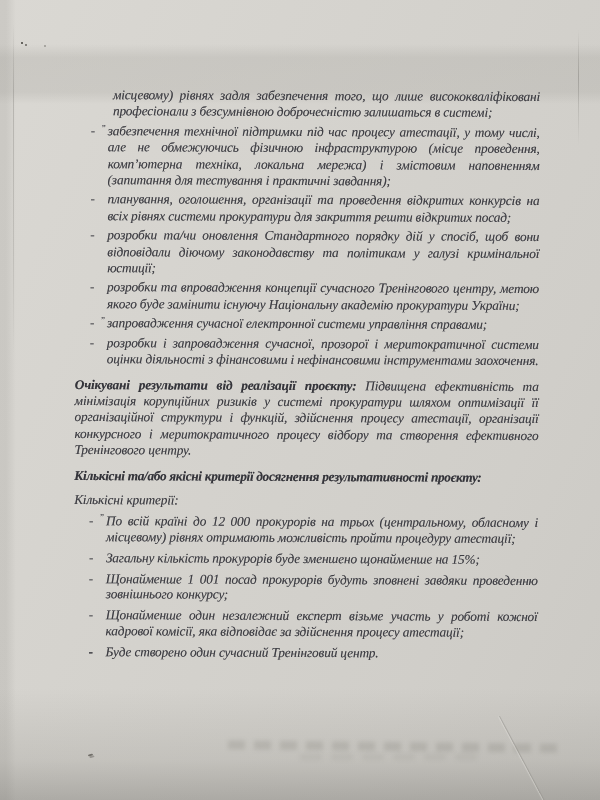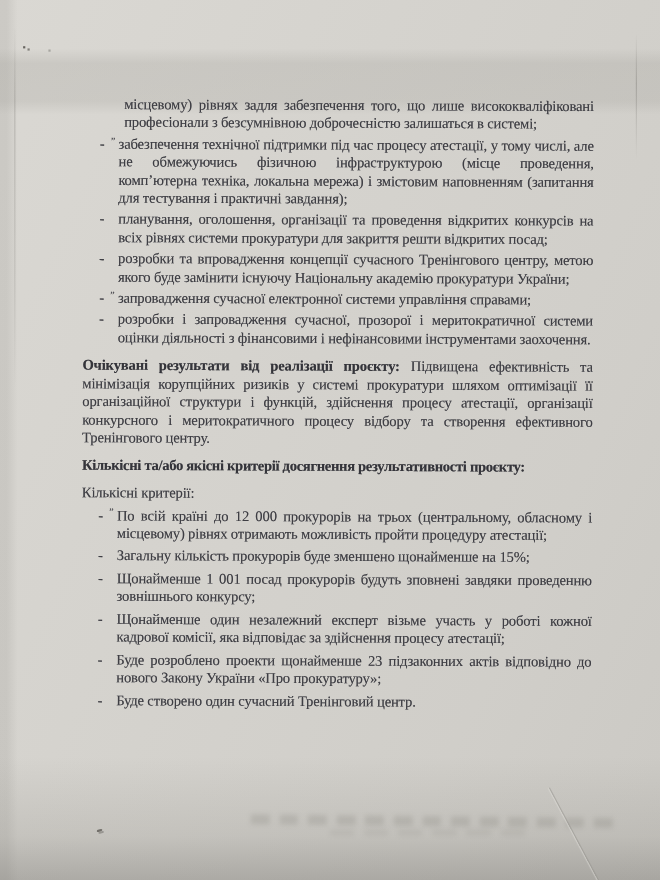--- a/index.html
+++ b/index.html
@@ -4,20 +4,21 @@
 <style>
   html,body{margin:0;padding:0;background:#b9b7b2;}
   .page{
     position:relative;width:600px;height:800px;overflow:hidden;
     font-family:"Liberation Serif",serif;
     background:
       linear-gradient(180deg, rgba(160,158,152,0) 86%, rgba(150,148,142,.25) 95%, rgba(125,123,118,.45) 100%),
       linear-gradient(180deg, rgba(168,166,160,0) 5.5%, rgba(168,166,160,.30) 7.2%, rgba(168,166,160,.28) 11.5%, rgba(168,166,160,0) 13%),
       linear-gradient(90deg, rgba(140,138,133,.18) 0 6px, rgba(140,138,133,0) 16px),
       linear-gradient(115deg,#dad8d3 0%,#d4d2cd 45%,#d0cec9 75%,#cbc9c4 100%);
+    font-style: italic;
   }
   .doc{
     position:absolute;left:76px;top:87px;width:464px;
     font-size:13.3px;line-height:16.4px;letter-spacing:-0.15px;
     color:#3e3e44;text-align:justify;
     transform:rotate(0.25deg);transform-origin:top left;
     text-shadow:0 0 .5px rgba(62,62,68,.55);
   }
   .cont{margin-left:37px;}
   .item{position:relative;padding-left:32px;margin-top:3px;}
@@ -61,21 +62,21 @@
     <div class="cont">місцевому) рівнях задля забезпечення того, що лише висококваліфіковані професіонали з безсумнівною доброчесністю залишаться в системі;</div>
 
     <div>
       <div class="item">
         <span class="dash">-</span><span class="qmark">”</span><span>забезпечення технічної підтримки під час процесу атестації, у тому числі, але не обмежуючись фізичною інфраструктурою (місце проведення, комп’ютерна техніка, локальна мережа) і змістовим наповненням (запитання для тестування і практичні завдання);</span>
       </div>
       <div class="item">
         <span class="dash">-</span><span class="qmark"></span><span>планування, оголошення, організації та проведення відкритих конкурсів на всіх рівнях системи прокуратури для закриття решти відкритих посад;</span>
       </div>
       <div class="item">
-        <span class="dash">-</span><span class="qmark"></span>
+        <span class="dash">-</span><span class="qmark"></span><span>розробки та/чи оновлення Стандартного порядку дій у спосіб, щоб вони відповідали діючому законодавству та політикам у галузі кримінальної юстиції;</span>
       </div>
       <div class="item">
         <span class="dash">-</span><span class="qmark"></span><span>розробки та впровадження концепції сучасного Тренінгового центру, метою якого буде замінити існуючу Національну академію прокуратури України;</span>
       </div>
       <div class="item">
         <span class="dash">-</span><span class="qmark">”</span><span>запровадження сучасної електронної системи управління справами;</span>
       </div>
       <div class="item">
         <span class="dash">-</span><span class="qmark"></span><span>розробки і запровадження сучасної, прозорої і меритократичної системи оцінки діяльності з фінансовими і нефінансовими інструментами заохочення.</span>
       </div>
@@ -98,21 +99,21 @@
         <div class="item">
           <span class="dash">-</span><span class="qmark"></span><span>Загальну кількість прокурорів буде зменшено щонайменше на 15%;</span>
         </div>
         <div class="item">
           <span class="dash">-</span><span class="qmark"></span><span>Щонайменше 1 001 посад прокурорів будуть зповнені завдяки проведенню зовнішнього конкурсу;</span>
         </div>
         <div class="item">
           <span class="dash">-</span><span class="qmark"></span><span>Щонайменше один незалежний експерт візьме участь у роботі кожної кадрової комісії, яка відповідає за здійснення процесу атестації;</span>
         </div>
         <div class="item">
-          <span class="dash">-</span><span class="qmark"></span><span>Буде розроблено проекти щонайменше 23 підзаконних актів відповідно до нового Закону України «Про прокуратуру»;</span>
+          <span class="dash">-</span><span class="qmark"></span>
         </div>
         <div class="item">
           <span class="dash">-</span><span class="qmark"></span><span>Буде створено один сучасний Тренінговий центр.</span>
         </div>
       </div>
     </div>
   </div>
 
   <div class="bleed"></div>
   <div class="bleed2"></div>

